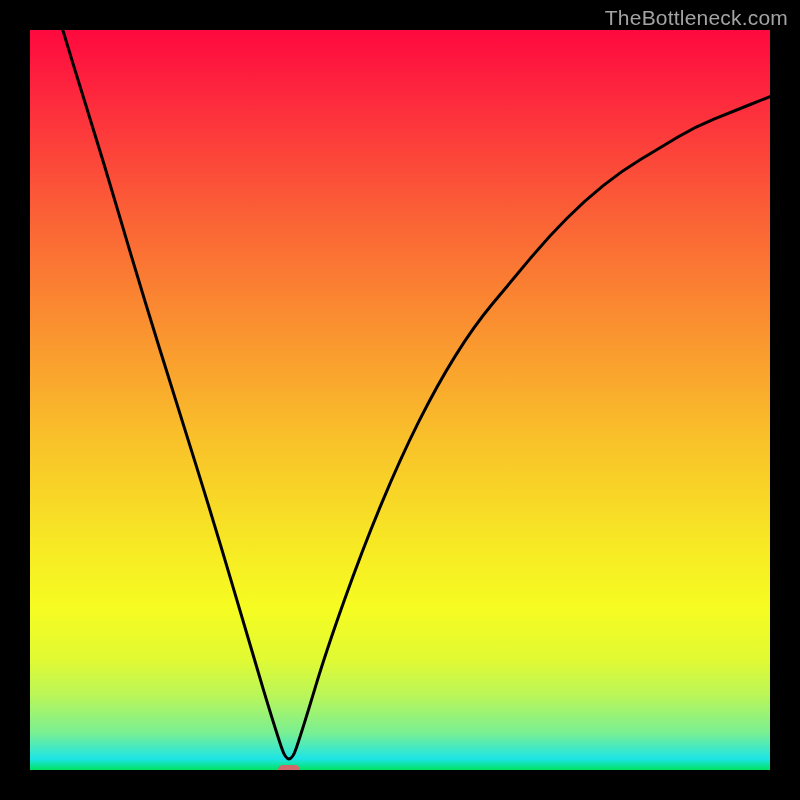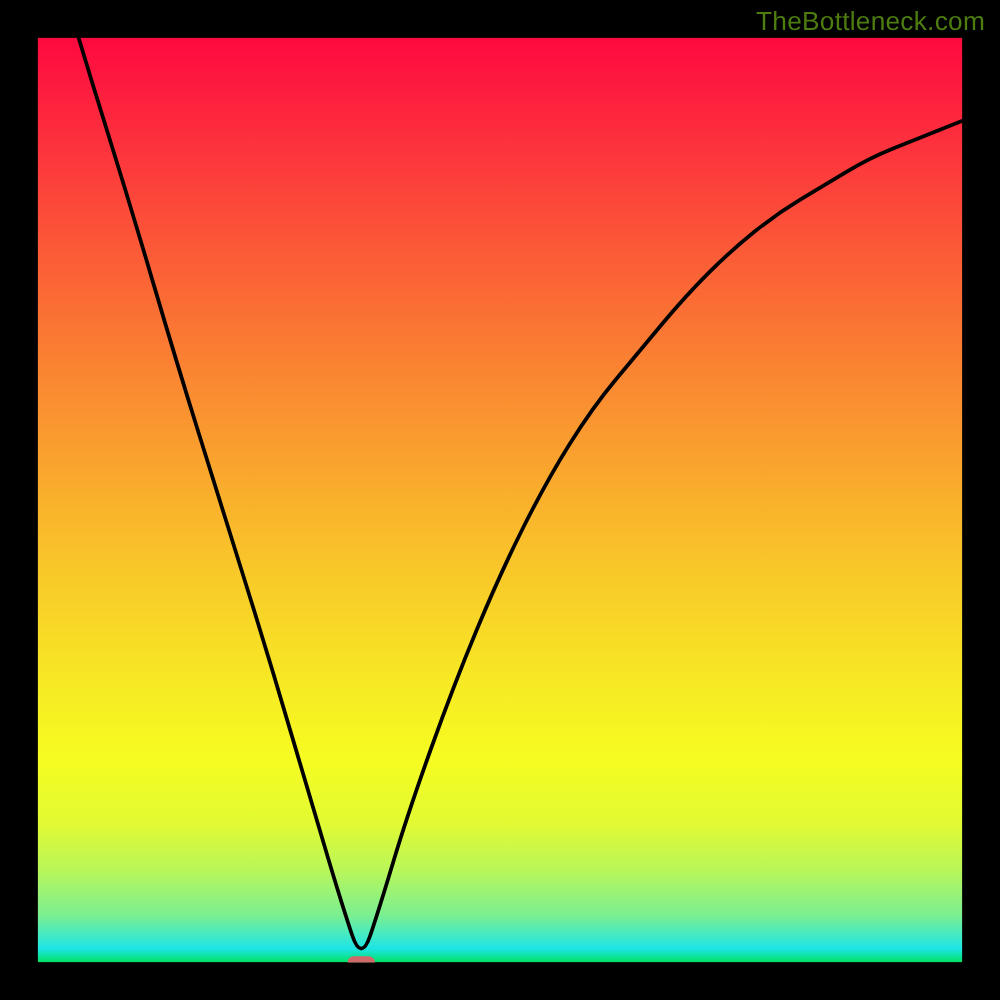--- a/index.html
+++ b/index.html
@@ -38,21 +38,21 @@
     position: absolute;
     left: 0;
     top: 0;
     width: 100%;
     height: 100%;
   }
   .watermark {
     position: absolute;
     top: 6px;
     right: 12px;
-    color: #4d7c0f;
+    color: #a3a3a3;
     font-size: 21px;
     letter-spacing: 0.2px;
     font-weight: 500;
   }
   .marker {
     position: absolute;
     background: #d06a6a;
     border-radius: 6px;
   }
 </style>

